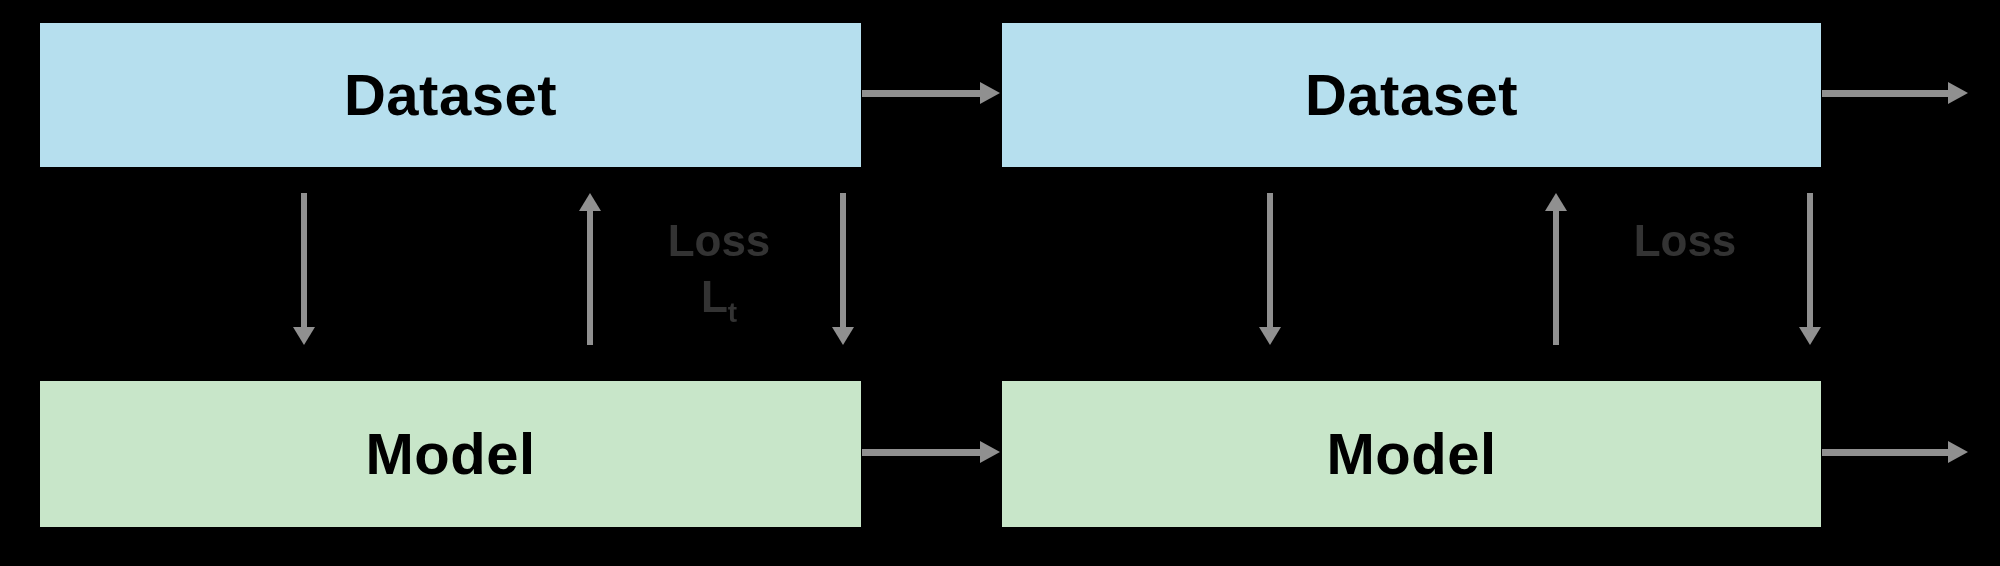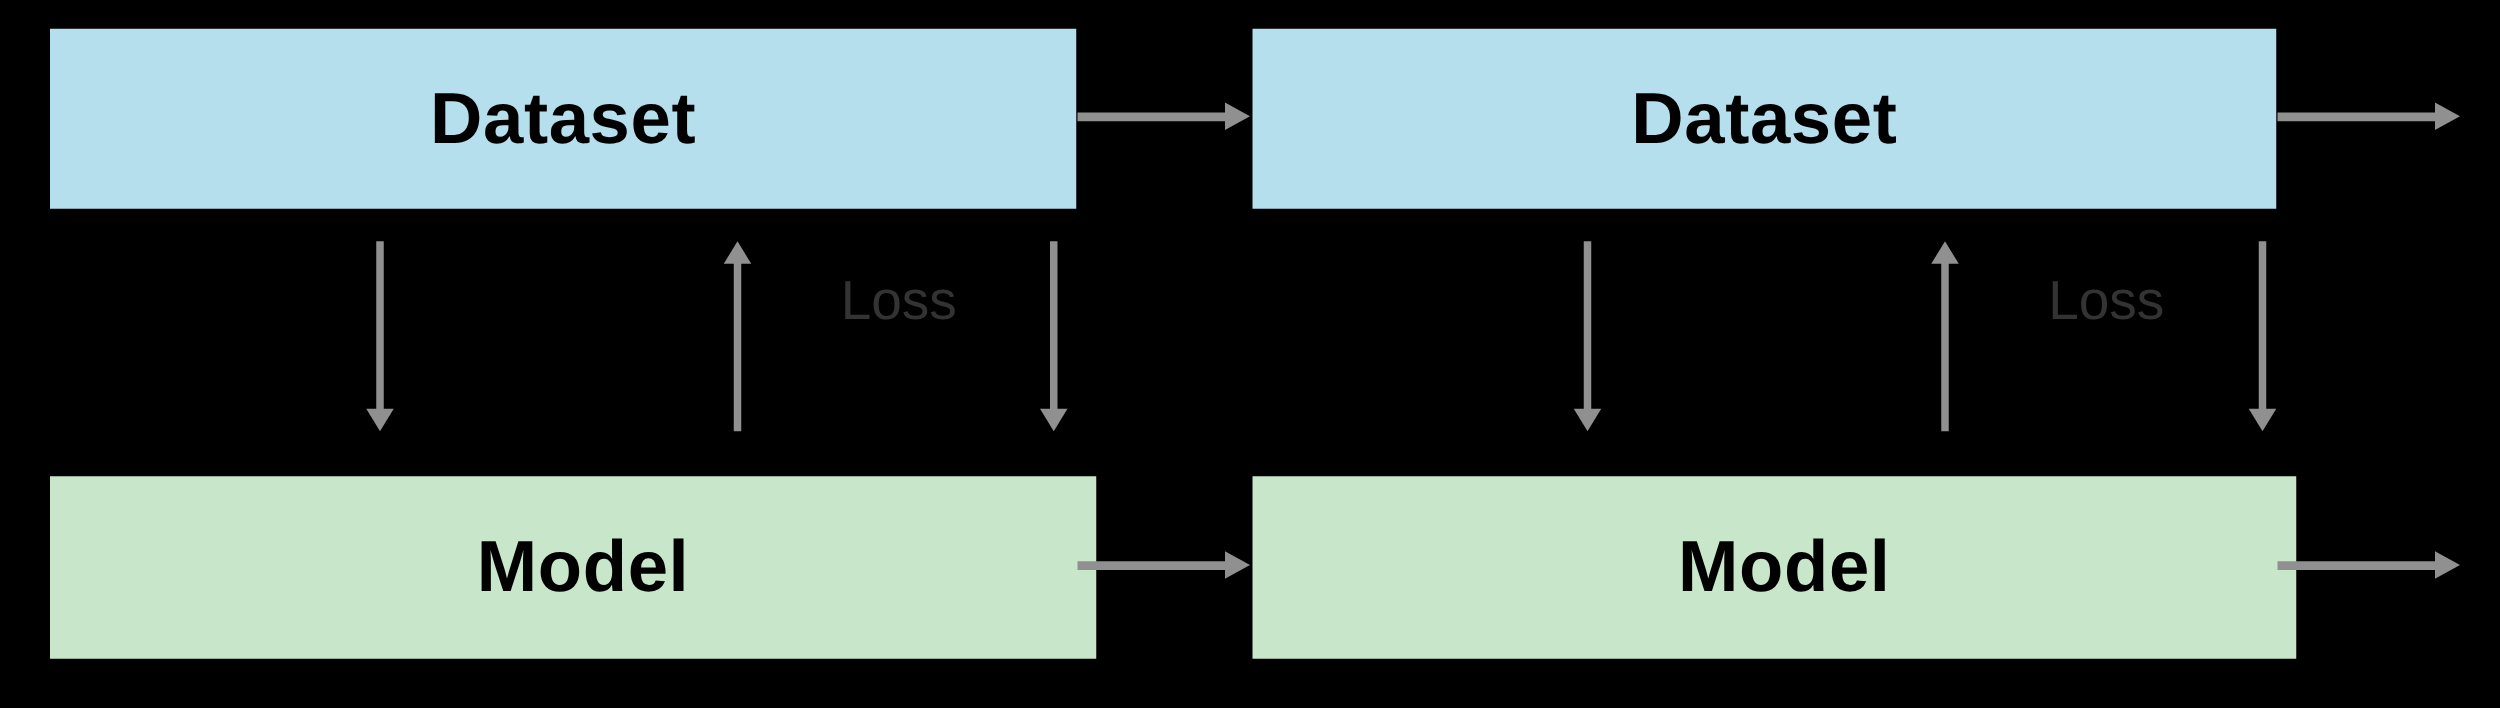--- a/index.html
+++ b/index.html
@@ -24,21 +24,21 @@
     justify-content: center;
   }
   .box-label {
     font-size: 58px;
     font-weight: 600;
     letter-spacing: 0.5px;
     color: var(--box-text, #000000);
     line-height: 1;
   }
   .dataset-box { background: var(--dataset-fill, #b6dfee); }
-  .model-box   { background: var(--model-fill, #c8e6c9); padding-left: 16px; }
+  .model-box   { background: var(--model-fill, #c8e6c9); }
 
   .ds1 { left: 40px;   top: 23px;  width: 821px; height: 144px; }
   .md1 { left: 40px;   top: 381px; width: 821px; height: 146px; }
   .ds2 { left: 1002px; top: 23px;  width: 819px; height: 144px; }
   .md2 { left: 1002px; top: 381px; width: 819px; height: 146px; }
 
   
   .varrow {
     position: absolute;
     top: 193px;
@@ -105,21 +105,21 @@
   .ha-exit .shaft { width: 127px; }
 
   
   .loss {
     position: absolute;
     top: 213px;
     width: 200px;
     text-align: center;
     color: var(--loss-color, #333333);
     font-size: 44px;
-    font-weight: 400;
+    font-weight: 700;
     line-height: 1;
   }
   .loss .loss-word { height: 56px; line-height: 56px; }
   .loss .loss-symbol-row { height: 56px; line-height: 56px; }
   .loss sub {
     font-size: 28px;
     vertical-align: -0.35em;
     line-height: 0;
   }
   .loss-g1 { left: 619px; }
@@ -145,20 +145,21 @@
     <div class="shaft"></div>
       <div class="head"></div>
   </div>
   <div class="varrow down va-g1-c">
     <div class="shaft"></div>
       <div class="head"></div>
   </div>
 
   <div class="loss loss-g1">
     <div class="loss-word">Loss</div>
+    <div class="loss-symbol-row"><span>L</span><sub>t</sub></div>
   </div>
 
   <div class="harrow ha-top ha-mid">
     <div class="shaft"></div>
       <div class="head"></div>
   </div>
   <div class="harrow ha-bottom ha-mid">
     <div class="shaft"></div>
       <div class="head"></div>
   </div>

